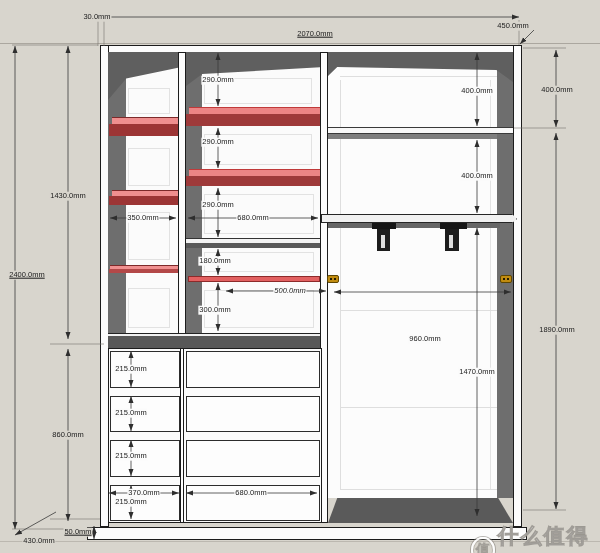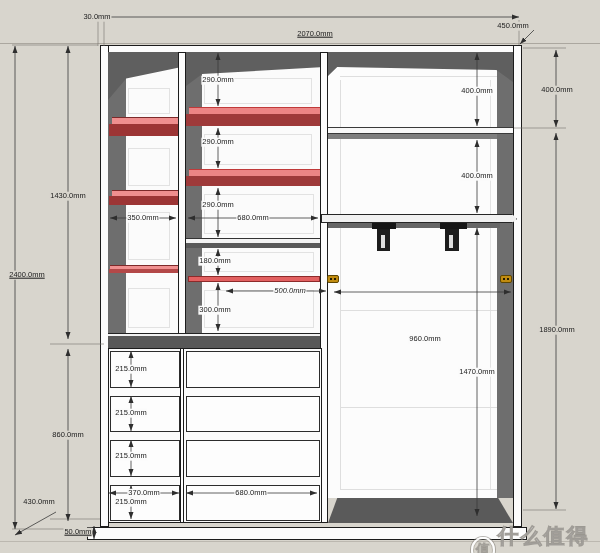--- a/index.html
+++ b/index.html
@@ -166,21 +166,21 @@
     </g>
     <line x1="98" y1="17" x2="104" y2="17" stroke="#3a3a3a" stroke-width="0.8"></line>
   </svg>
 
   <span class="dim bgd" style="left:97px;top:17px;">30.0mm</span>
   <span class="dim bgd" style="left:315px;top:34px;text-decoration:underline;">2070.0mm</span>
   <span class="dim bgd" style="left:513px;top:26px;">450.0mm</span>
   <span class="dim bgd" style="left:27px;top:275px;text-decoration:underline;">2400.0mm</span>
   <span class="dim bgd" style="left:68px;top:196px;">1430.0mm</span>
   <span class="dim bgd" style="left:68px;top:435px;">860.0mm</span>
-  <span class="dim bgd" style="left:39px;top:502px;">430.0mm</span>
+  <span class="dim bgd" style="left:39px;top:541px;">430.0mm</span>
   <span class="dim bgd" style="left:78px;top:532px;text-decoration:underline;">50.0mm</span>
   <span class="dim bgw" style="left:143px;top:218px;text-align:center;">350.0mm</span>
   <span class="dim bgw" style="left:218px;top:80px;">290.0mm</span>
   <span class="dim bgw" style="left:218px;top:142px;">290.0mm</span>
   <span class="dim bgw" style="left:218px;top:205px;">290.0mm</span>
   <span class="dim bgw" style="left:253px;top:218px;">680.0mm</span>
   <span class="dim bgw" style="left:215px;top:261px;">180.0mm</span>
   <span class="dim bgw" style="left:290px;top:291px;font-style:italic;">500.0mm</span>
   <span class="dim bgw" style="left:215px;top:310px;">300.0mm</span>
   <span class="dim bgw" style="left:477px;top:91px;">400.0mm</span>

